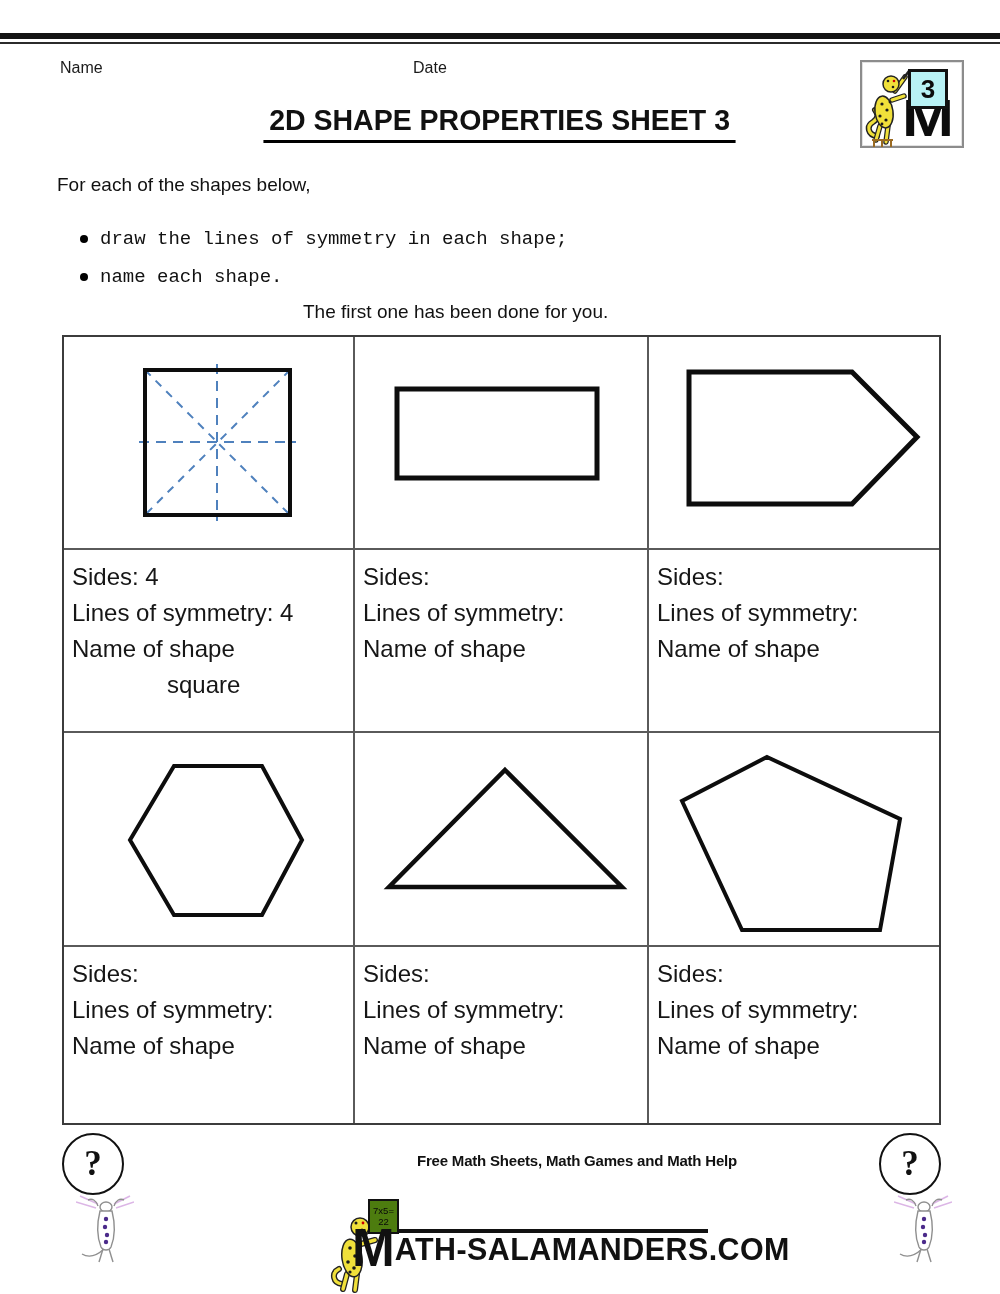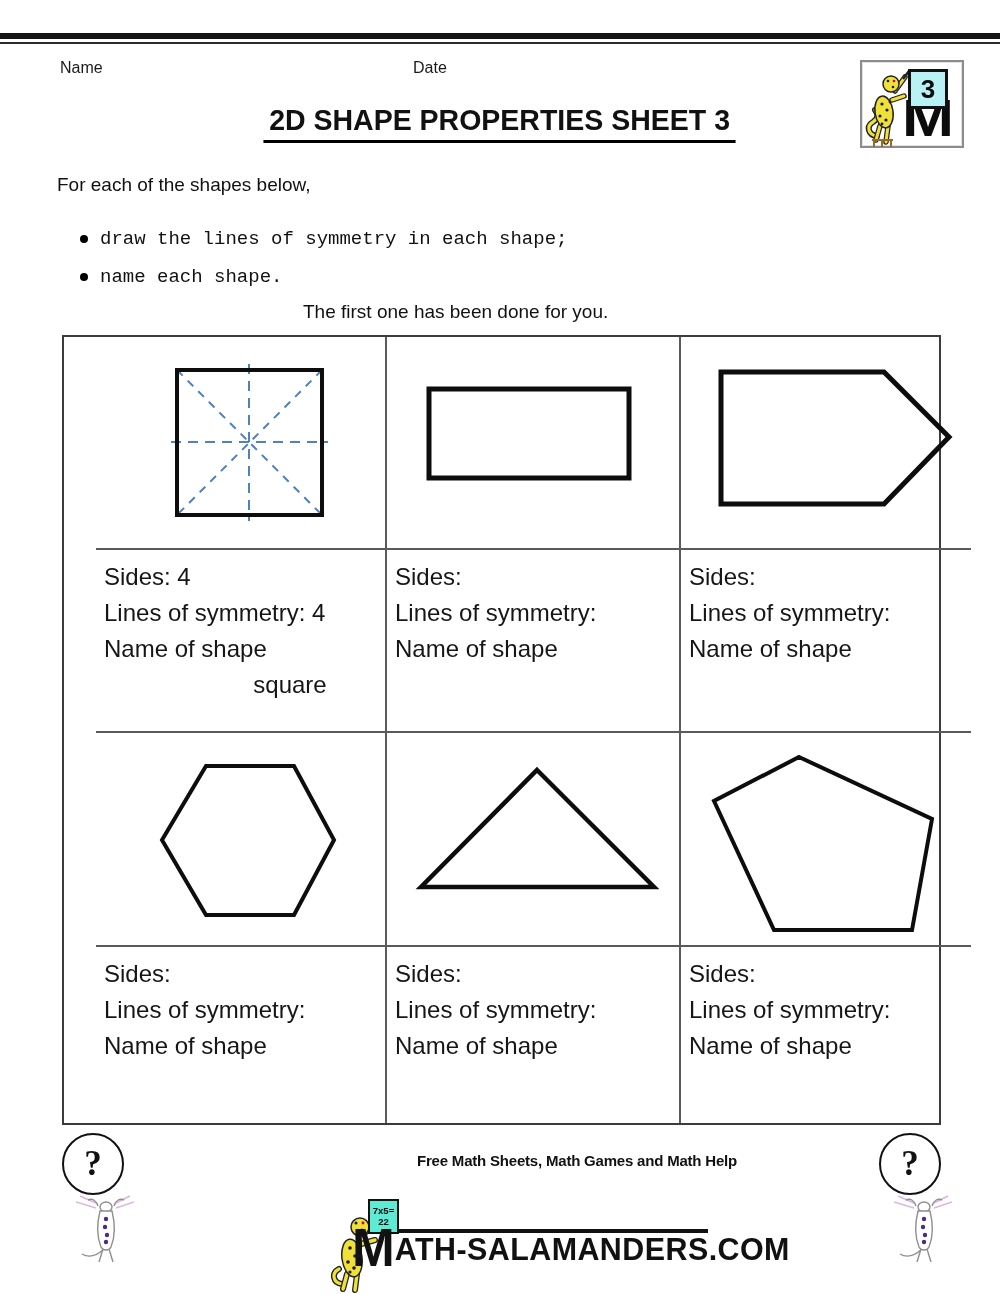--- a/index.html
+++ b/index.html
@@ -10,32 +10,32 @@
   .rule-thin{left:0;top:42px;width:1000px;height:2px;background:#2b2b2b;}
   .field-label{top:59px;font-size:16px;color:#1a1a1a;}
   .title-wrap{left:0;top:103px;width:1000px;text-align:center;}
   .title{display:inline-block;font-size:30px;font-weight:bold;letter-spacing:0;
          border-bottom:3px solid #000;padding:0 6px 3px 6px;transform:scaleX(.95);}
   .intro{left:57px;top:174px;font-size:19px;}
   .bullet-row{display:flex;align-items:flex-start;font-size:19px;font-family:Liberation Mono, monospace;}
   .dot{width:8px;height:8px;border-radius:50%;background:#000;margin:7px 12px 0 0;flex:none;}
   .note{left:303px;top:301px;font-size:19px;}
   .grid{left:62px;top:335px;width:879px;height:790px;border:2px solid #3c3c3c;box-sizing:border-box;
-        display:grid;grid-template-columns:291px 294px 290px;grid-template-rows:213px 183px 214px 1fr;padding-left:32px;}
+        display:grid;grid-template-columns:291px 294px 290px;grid-template-rows:213px 183px 214px 1fr;}
   .cell{border-right:2px solid #5a5a5a;border-bottom:2px solid #5a5a5a;box-sizing:border-box;position:relative;}
   .cell.last-col{border-right:none;}
   .cell.last-row{border-bottom:none;}
   .cell svg{display:block;}
   .text-cell{padding:9px 4px 0 8px;font-size:24px;line-height:36px;color:#161616;}
-  .answer{margin-left:95px;text-align:center;}
+  .answer{margin-left:95px;}
   .help-circle{width:58px;height:58px;border:2px solid #111;border-radius:50%;background:#fff;
                display:flex;align-items:center;justify-content:center;
                font-family:"Liberation Serif",serif;font-size:35px;font-weight:bold;}
-  .board{left:368px;top:1199px;width:31px;height:35px;background:#5eead4;border:2px solid #111;
-         box-sizing:border-box;text-align:center;font-size:9.5px;line-height:11px;font-weight:bold;
+  .board{left:368px;top:1199px;width:31px;height:35px;background:#4d7c0f;border:2px solid #111;
+         box-sizing:border-box;text-align:center;font-size:9.5px;line-height:11px;font-weight:normal;
          padding-top:4px;color:#0a0a0a;}
   .tagline{left:417px;top:1152px;font-size:15px;font-weight:bold;letter-spacing:-.2px;}
   .footer-rule{left:397px;top:1229px;width:311px;height:4px;background:#111;}
   .site{left:352px;top:1226px;display:flex;align-items:flex-start;transform:scaleX(.95);transform-origin:left top;}
   .site-m{font-size:54px;line-height:42px;font-weight:900;letter-spacing:-2px;}
   .site-rest{font-size:32px;line-height:32px;font-weight:900;margin:7px 0 0 2px;letter-spacing:.5px;}
   .logo-box{left:860px;top:60px;width:104px;height:88px;border:2px solid #8c8c8c;background:#fff;
             box-shadow:inset 0 0 0 1px #e2e2e2;box-sizing:border-box;}
   .logo-m{left:40px;top:30px;font-size:52px;line-height:52px;font-weight:900;letter-spacing:-3px;
           transform:scaleX(1.2);transform-origin:left top;color:#0c0c0c;}

